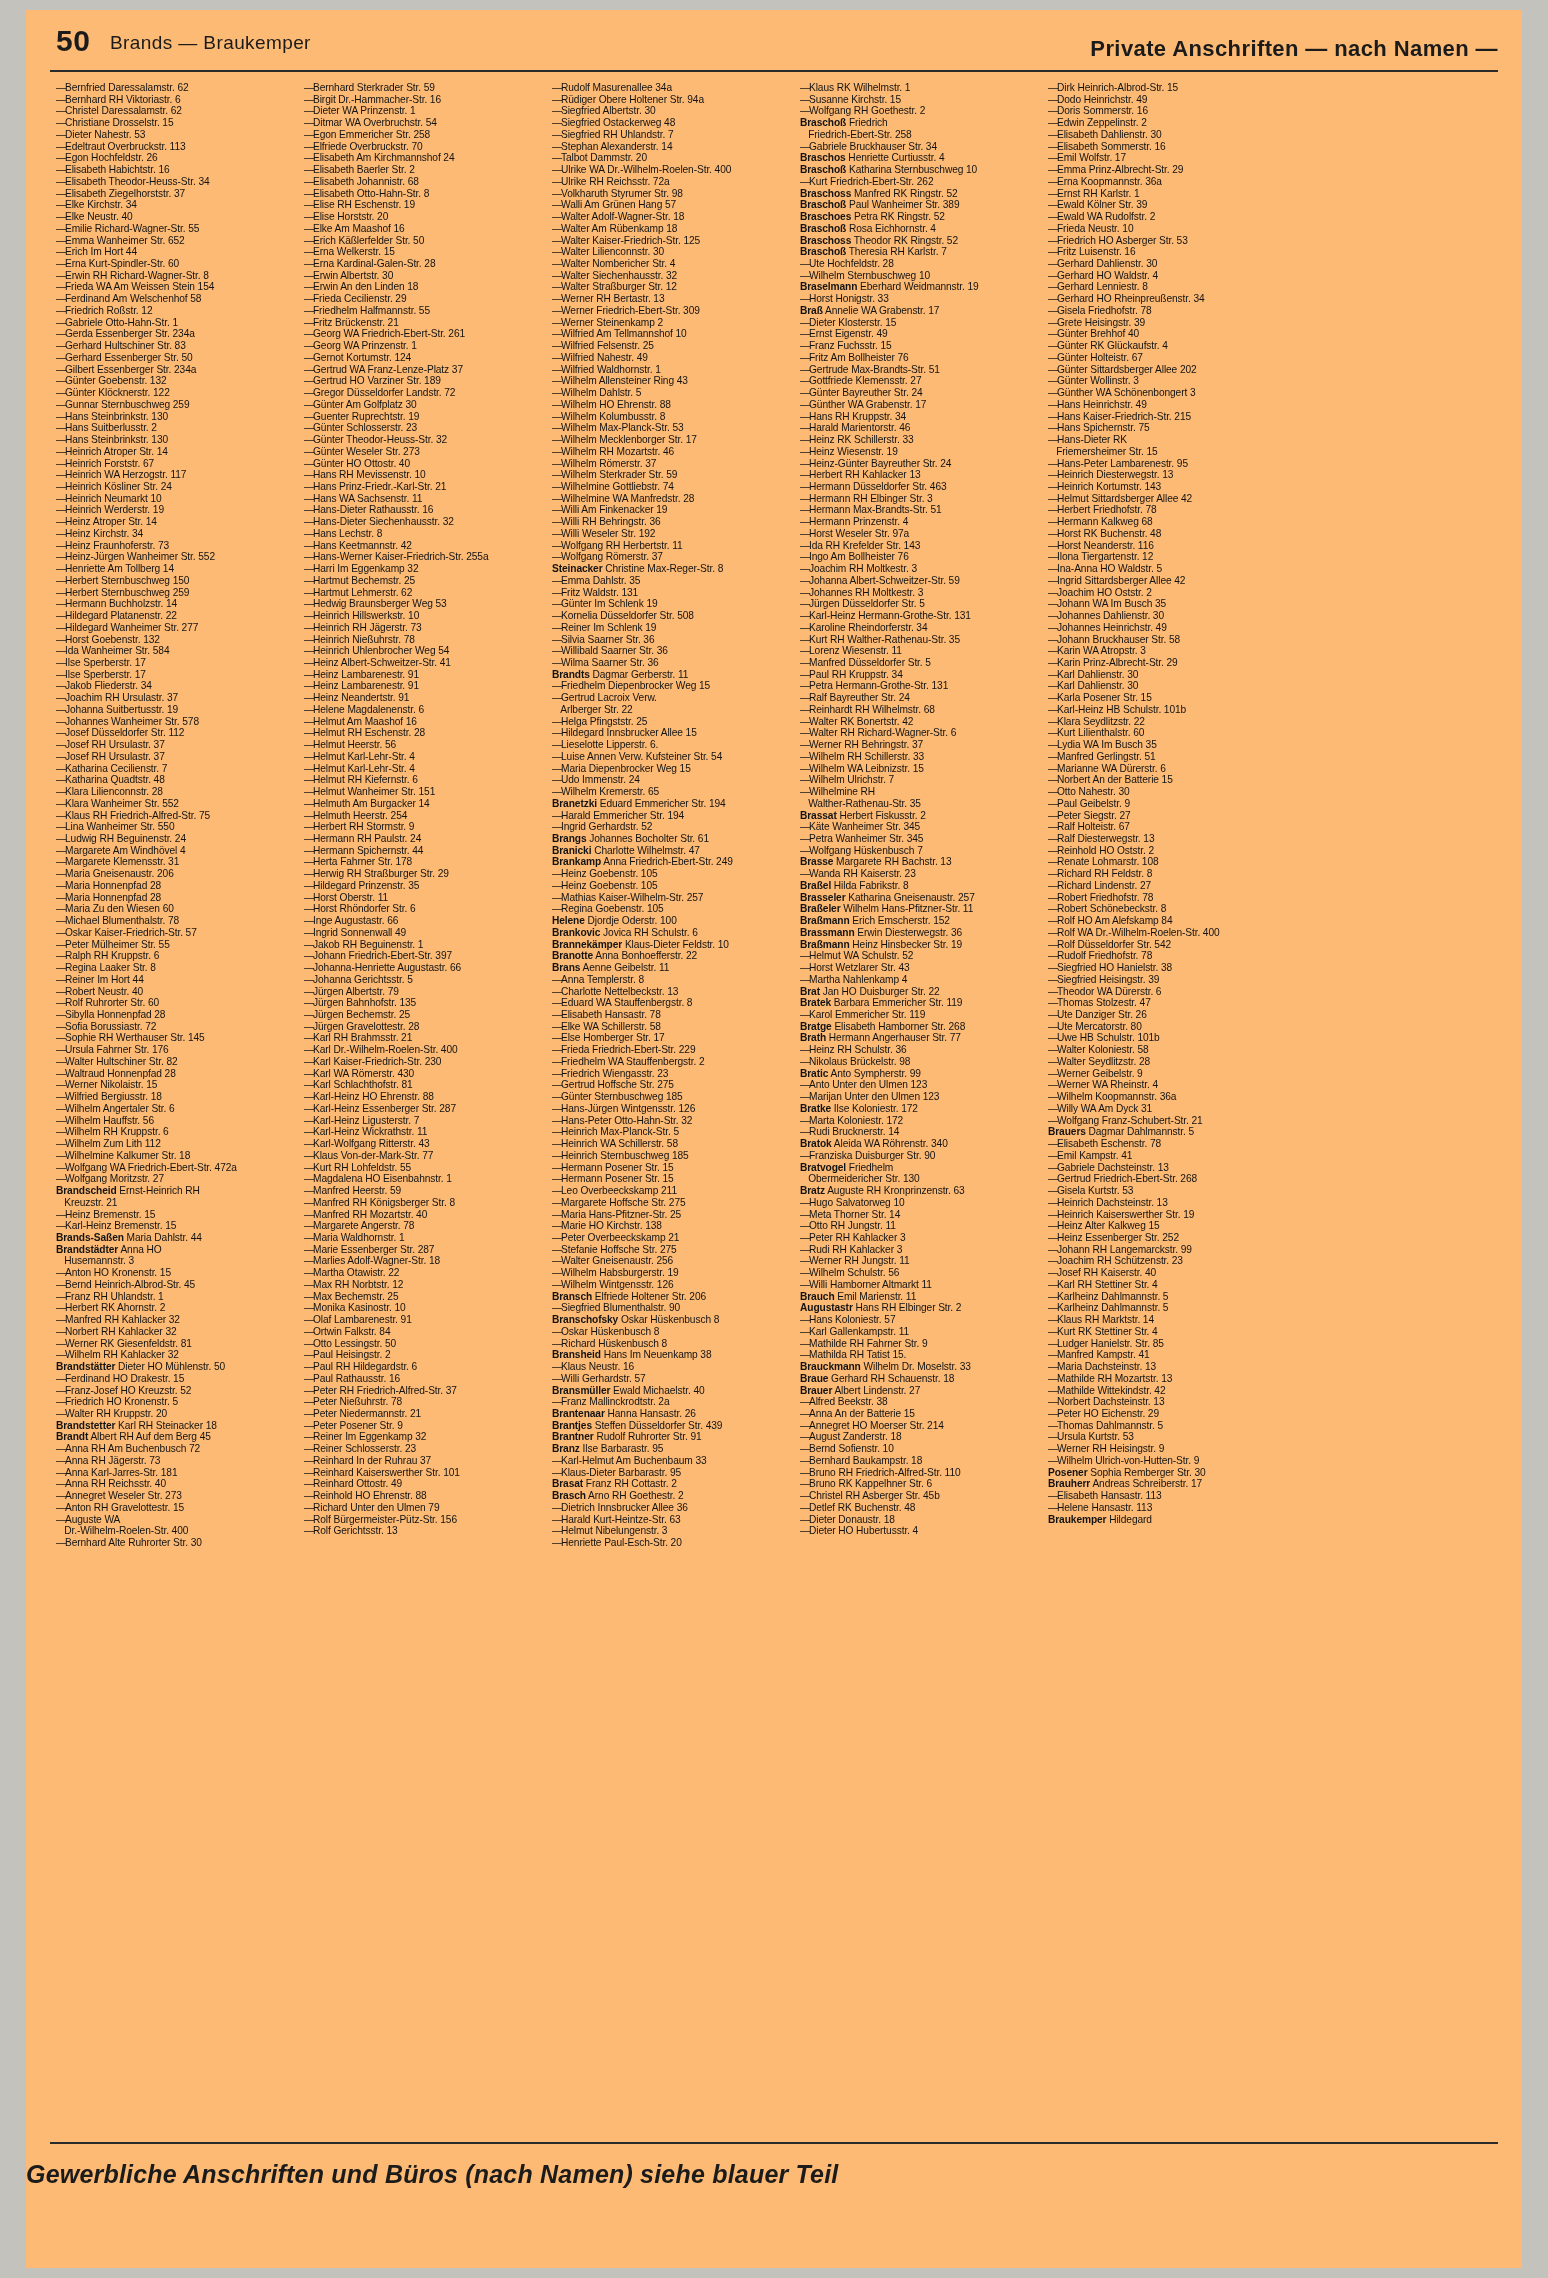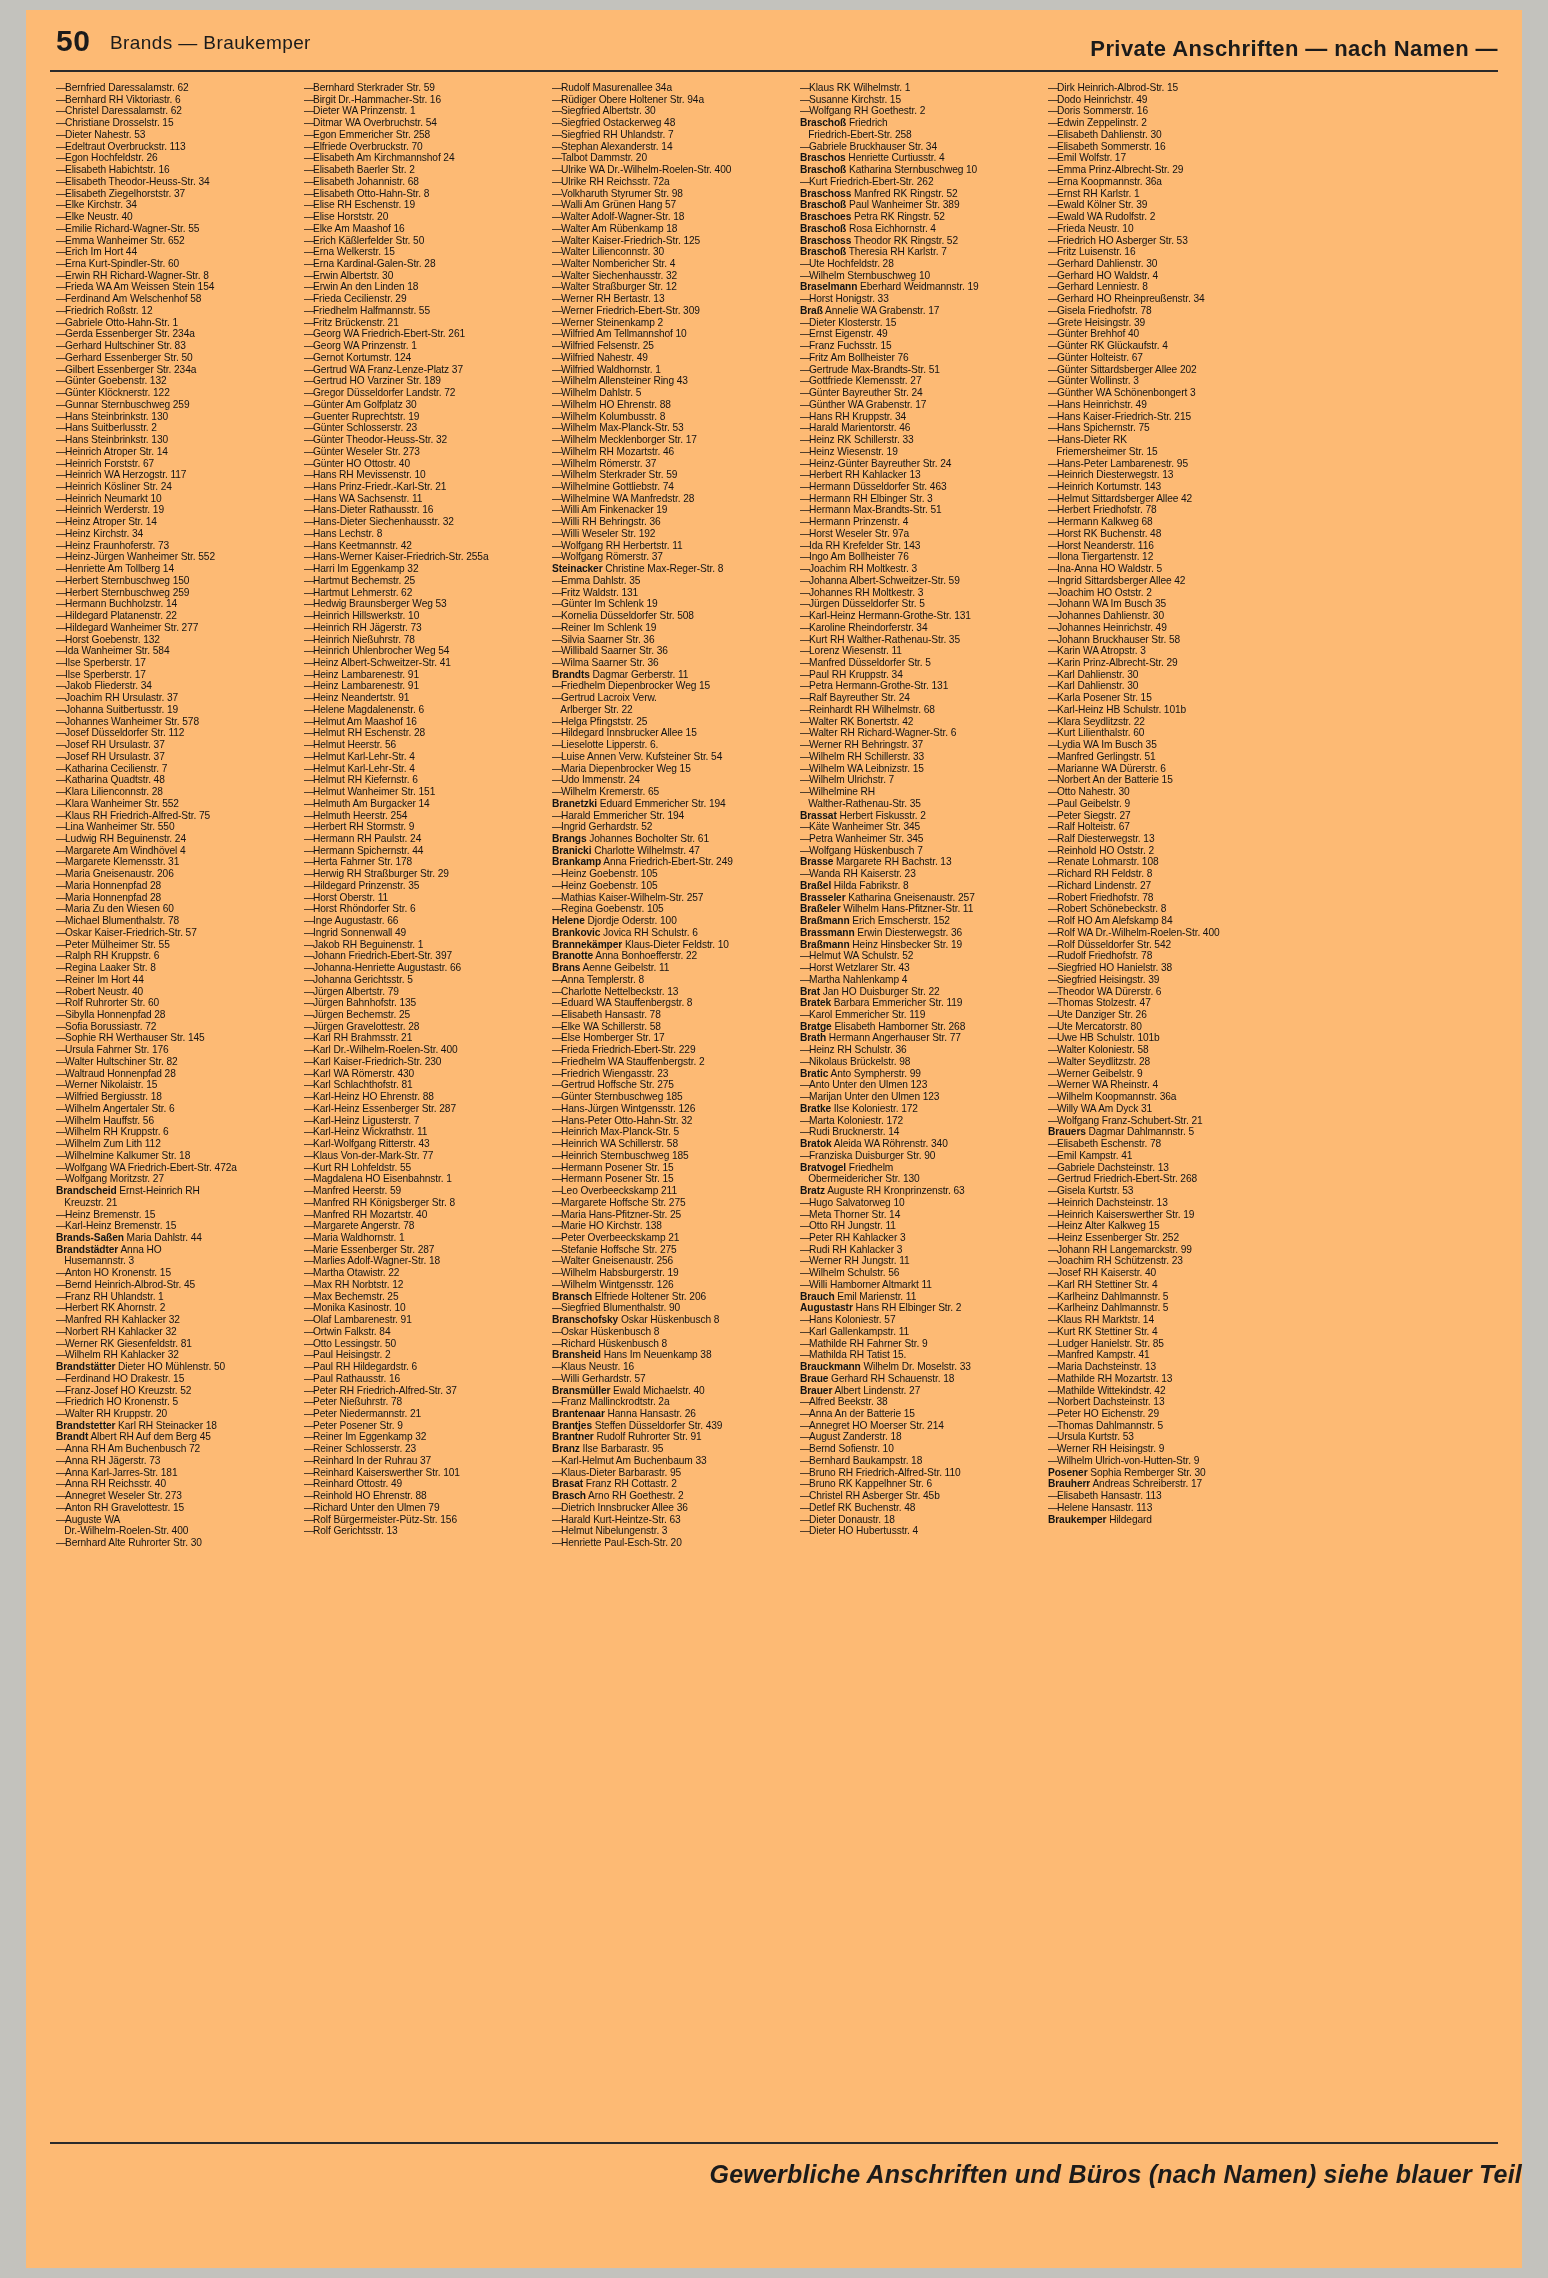--- a/index.html
+++ b/index.html
@@ -78,21 +78,21 @@
     top: 2132px;
     width: 1448px;
     height: 2px;
     background: #2a2a2a;
   }
   .footer {
     position: absolute;
     left: 0;
     top: 2150px;
     width: 1496px;
-    text-align: right;
+    text-align: left;
     font-size: 25px;
     font-style: italic;
     font-weight: bold;
     color: #1b1b1b;
     letter-spacing: 0.2px;
   }
   
   .columns {
     position: absolute;
     left: 30px;

